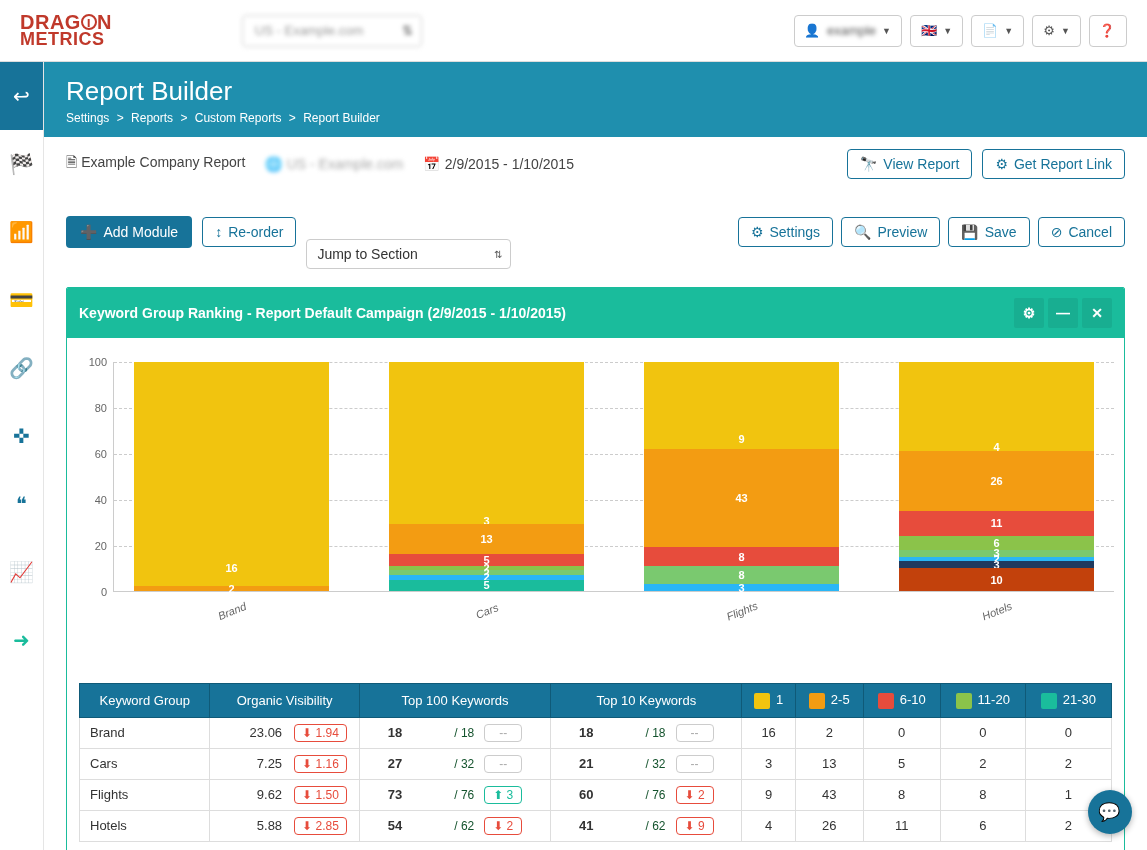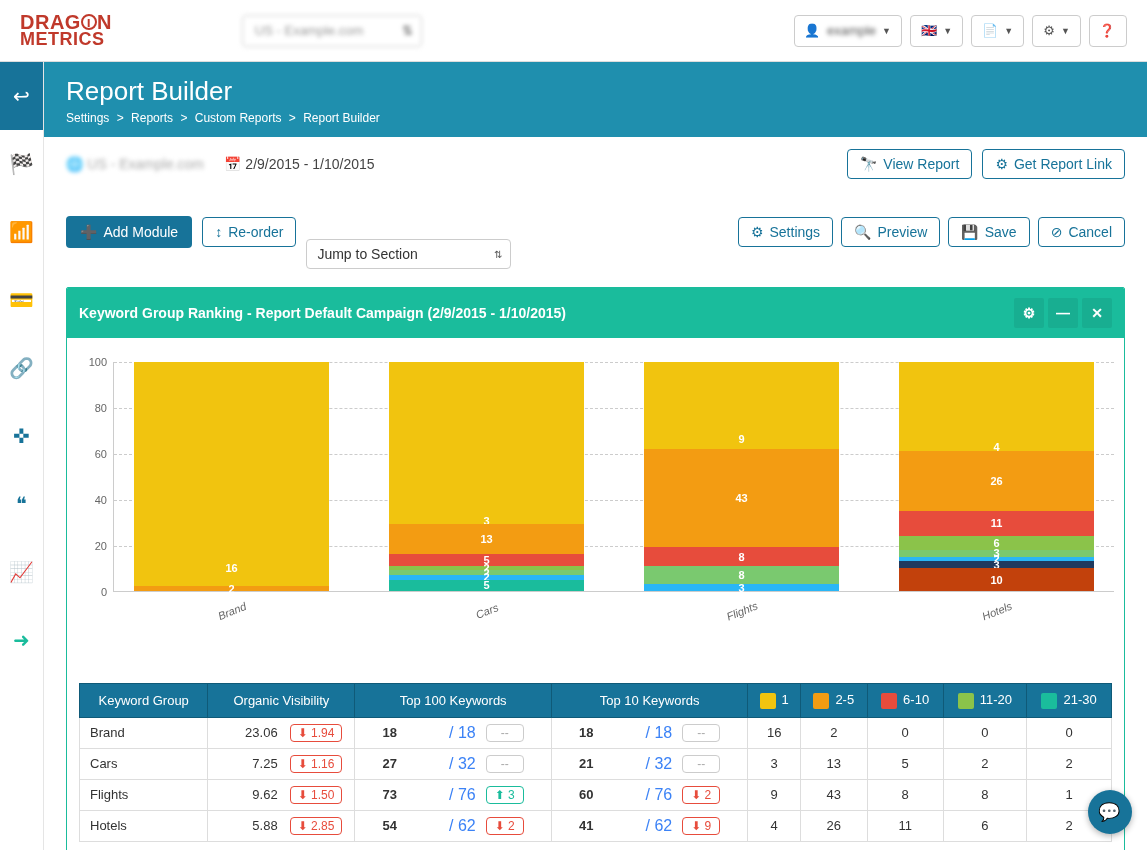--- a/index.html
+++ b/index.html
@@ -48,21 +48,21 @@
 th { background:#177399; color:#fff; font-weight:500; padding:8px 6px; border:1px solid #0f5a78; text-align:center; }
 th .sw { width:16px; height:16px; display:inline-block; margin-right:6px; vertical-align:middle; border-radius:2px; }
 td { border:1px solid #ddd; padding:6px 8px; text-align:center; }
 td.left { text-align:left; padding-left:10px; }
 .pill { display:inline-flex; align-items:center; gap:3px; border:1px solid; border-radius:4px; padding:1px 7px; font-size:12px; margin-left:6px; min-width:38px; justify-content:center; }
 .pill.red { color:#e74c3c; border-color:#e74c3c; }
 .pill.green { color:#1abc9c; border-color:#1abc9c; }
 .pill.grey { color:#aaa; border-color:#ccc; }
 .ov-cell { display:flex; align-items:center; justify-content:flex-end; gap:6px; padding-right:4px; }
 .kw-cell { display:flex; align-items:center; justify-content:center; gap:4px; }
-.slash { color:#3b82f6; font-size:16px;margin-left:48px; }
+.slash { color:#14532d; font-size:12px;margin-left:48px; }
 .help-fab { position:fixed; left:1088px; top:790px; width:44px; height:44px; border-radius:50%; background:#177399; color:#fff; display:flex; align-items:center; justify-content:center; font-size:18px; box-shadow:0 2px 6px rgba(0,0,0,0.3); cursor:pointer; }
 .ic { display:inline-block; }
 </style>
 </head>
 <body>
 
 <div class="topbar">
   <div class="logo">
     <span style="color:#c0392b">DRAG</span><span style="color:#c0392b;font-size:14px;display:inline-block;border:2px solid #c0392b;border-radius:50%;width:16px;height:16px;text-align:center;line-height:12px;vertical-align:2px;">ı</span><span style="color:#c0392b">N</span>
     <span class="sub">METRICS</span>
@@ -124,20 +124,21 @@
       </div>
   </div>
 
   <div class="content">
     <div class="header">
       <h1>Report Builder</h1>
       <div class="breadcrumb" id="breadcrumb"><span>Settings</span><span> &gt; </span><span>Reports</span><span> &gt; </span><span>Custom Reports</span><span> &gt; </span><span>Report Builder</span></div>
     </div>
 
     <div class="meta-row">
+      <div><span>🗎</span> <span>Example Company Report</span></div>
       <div class="blur"><span>🌐</span> <span>US - Example.com</span></div>
       <div><span>📅</span> <span>2/9/2015 - 1/10/2015</span></div>
       <div class="meta-right">
         <button class="btn-outline">
             <span>🔭</span>
             <span>View Report</span>
           </button>
         <button class="btn-outline">
             <span>⚙</span>
             <span>Get Report Link</span>

